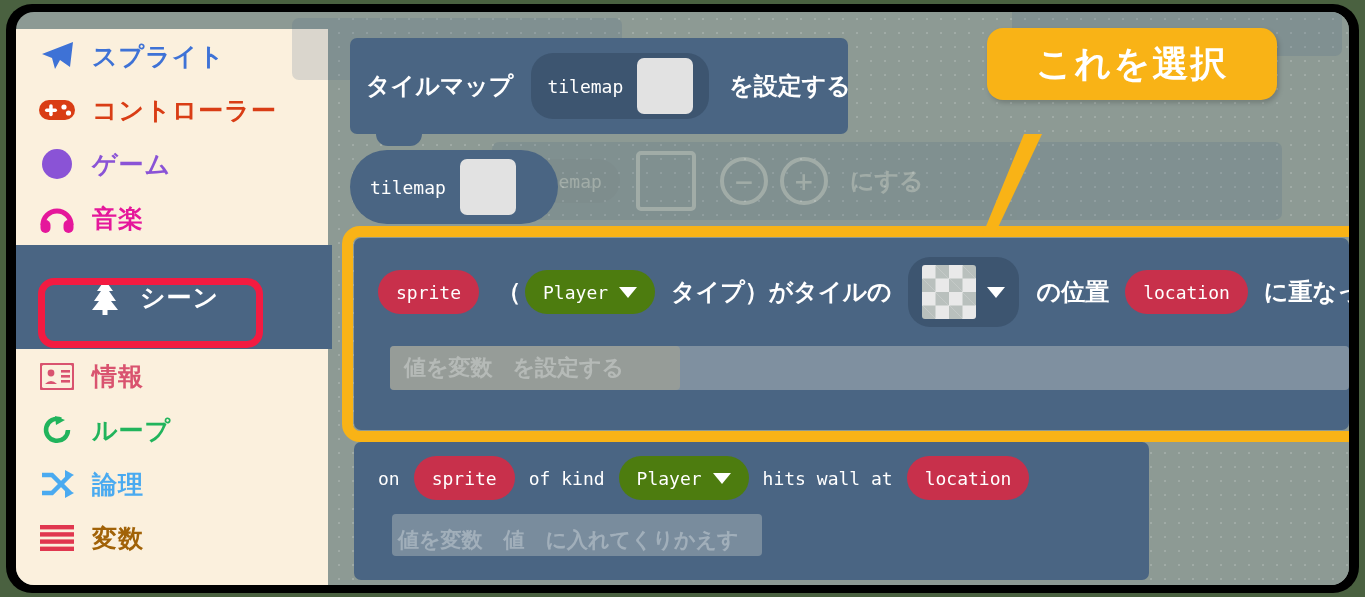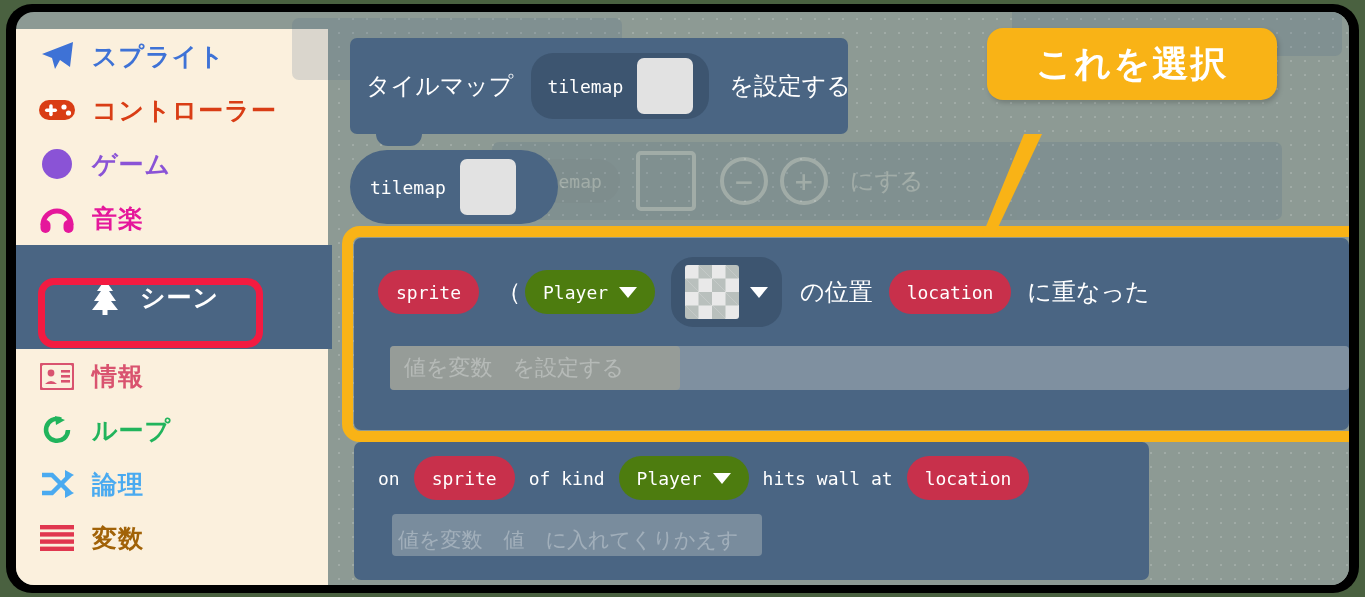--- a/index.html
+++ b/index.html
@@ -52,21 +52,21 @@
     background:#8d9a94;
     background-image:radial-gradient(circle, rgba(255,255,255,.18) 0.7px, transparent 0.8px);
     background-size:14px 14px;
   }
 
   .blk{position:absolute;background:#4a6583;border-radius:7px;color:#fff;
        font-family:"DejaVu Sans Mono","Liberation Mono",monospace;}
   .faded{opacity:.18;}
 
   .row{display:flex;align-items:center;height:100%;padding:0 16px;box-sizing:border-box;}
-  .jp{font-family:"DejaVu Sans","Liberation Sans",sans-serif;font-weight:normal;font-size:24px;white-space:nowrap;}
+  .jp{font-family:"DejaVu Sans","Liberation Sans",sans-serif;font-weight:bold;font-size:24px;white-space:nowrap;}
   .mono{font-family:"DejaVu Sans Mono","Liberation Mono",monospace;font-size:18px;white-space:nowrap;}
 
   .pill{border-radius:22px;display:inline-flex;align-items:center;justify-content:center;
         padding:0 18px;height:44px;white-space:nowrap;}
   .pill.red{background:#c8304b;color:#fff;}
   .pill.blue{background:#4d7c0f;color:#fff;text-align:center;}
   .pill.slot{background:#3d5570;color:#fff;}
 
   .caret{display:inline-block;margin-left:11px;width:0;height:0;
          border-left:9px solid transparent;border-right:9px solid transparent;
@@ -249,20 +249,21 @@
       </div>
 
       <div class="blk" style="left:22px;top:226px;width:995px;height:192px;">
         <div class="row" style="height:108px;padding:0 24px">
           <span class="pill red mono">sprite</span>
           <span class="jp" style="margin-left:18px">（</span>
           <span class="pill blue mono" style="margin-left:4px">
             <span>Player</span>
             <span class="caret"></span>
           </span>
+          <span class="jp" style="margin-left:16px">タイプ）がタイルの</span>
           <span class="pill slot" style="margin-left:16px;height:70px;padding:0 14px">
             <span class="tile"></span>
             <span class="caret"></span>
           </span>
           <span class="jp" style="margin-left:18px">の位置</span>
           <span class="pill red mono" style="margin-left:16px">location</span>
           <span class="jp" style="margin-left:16px">に重なった</span>
         </div>
 
         <div style="position:absolute;left:36px;top:108px;width:959px;height:44px;background:rgba(200,205,200,.42);border-radius:4px;"></div>

